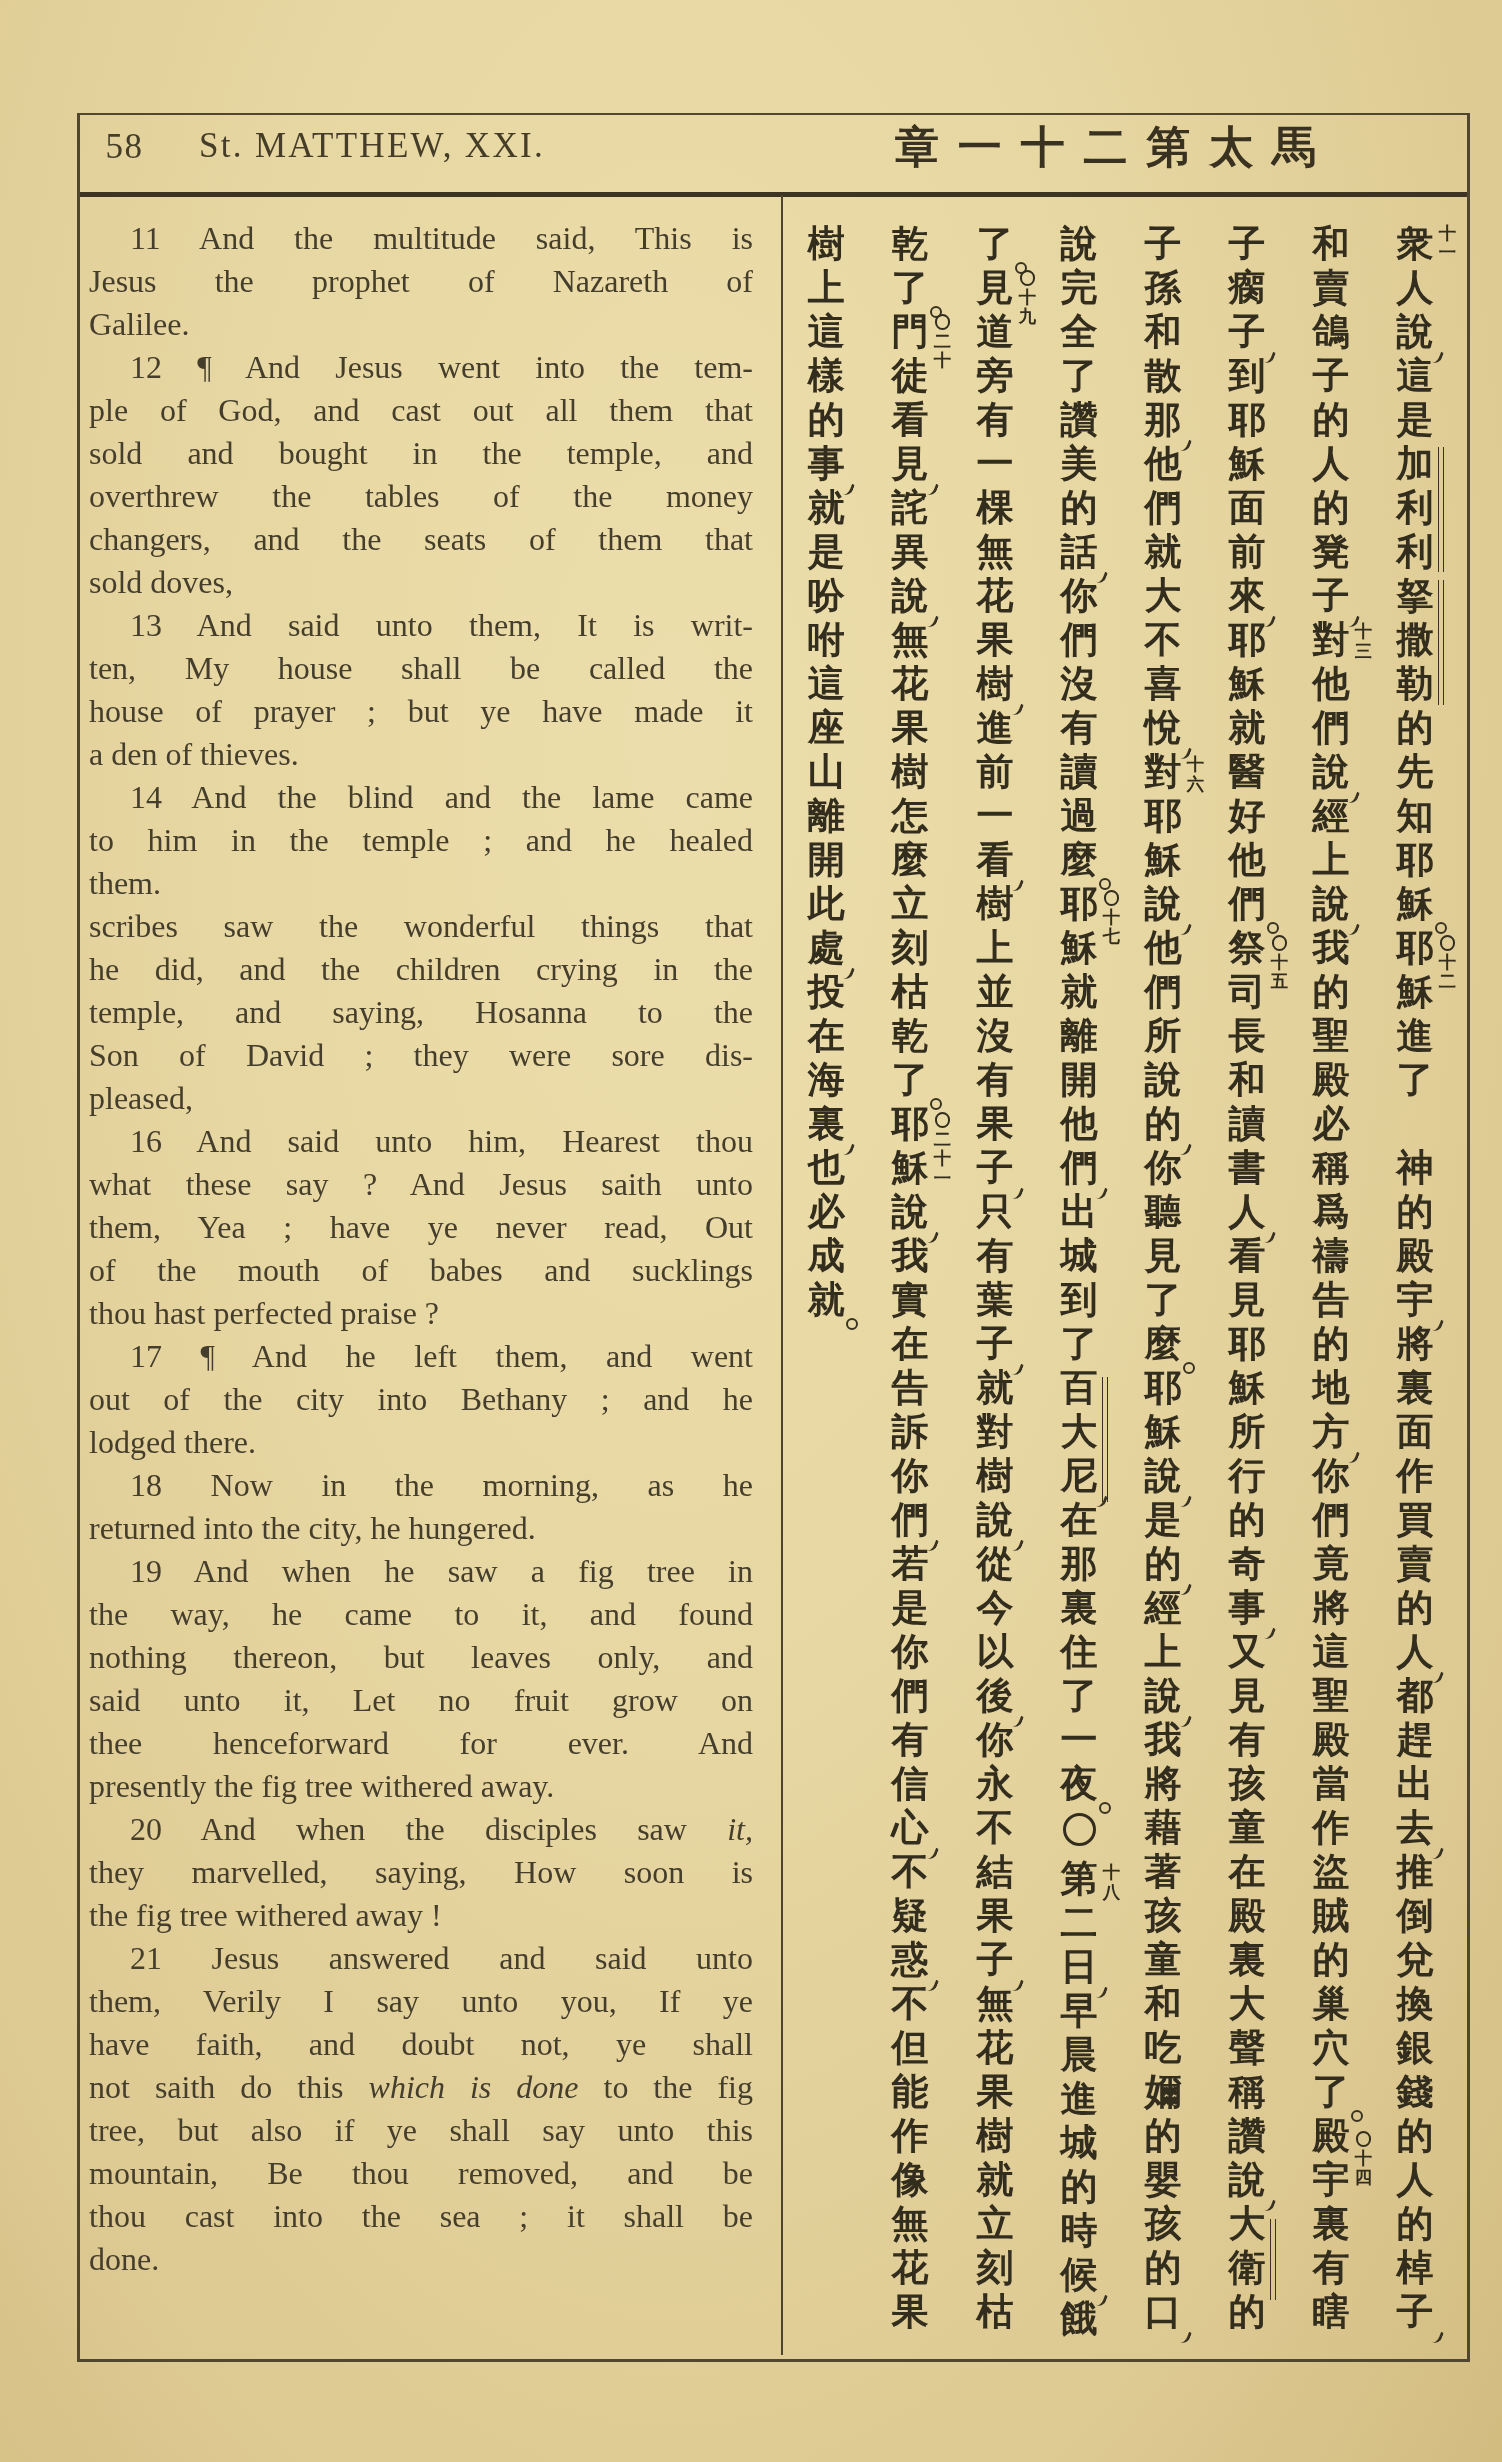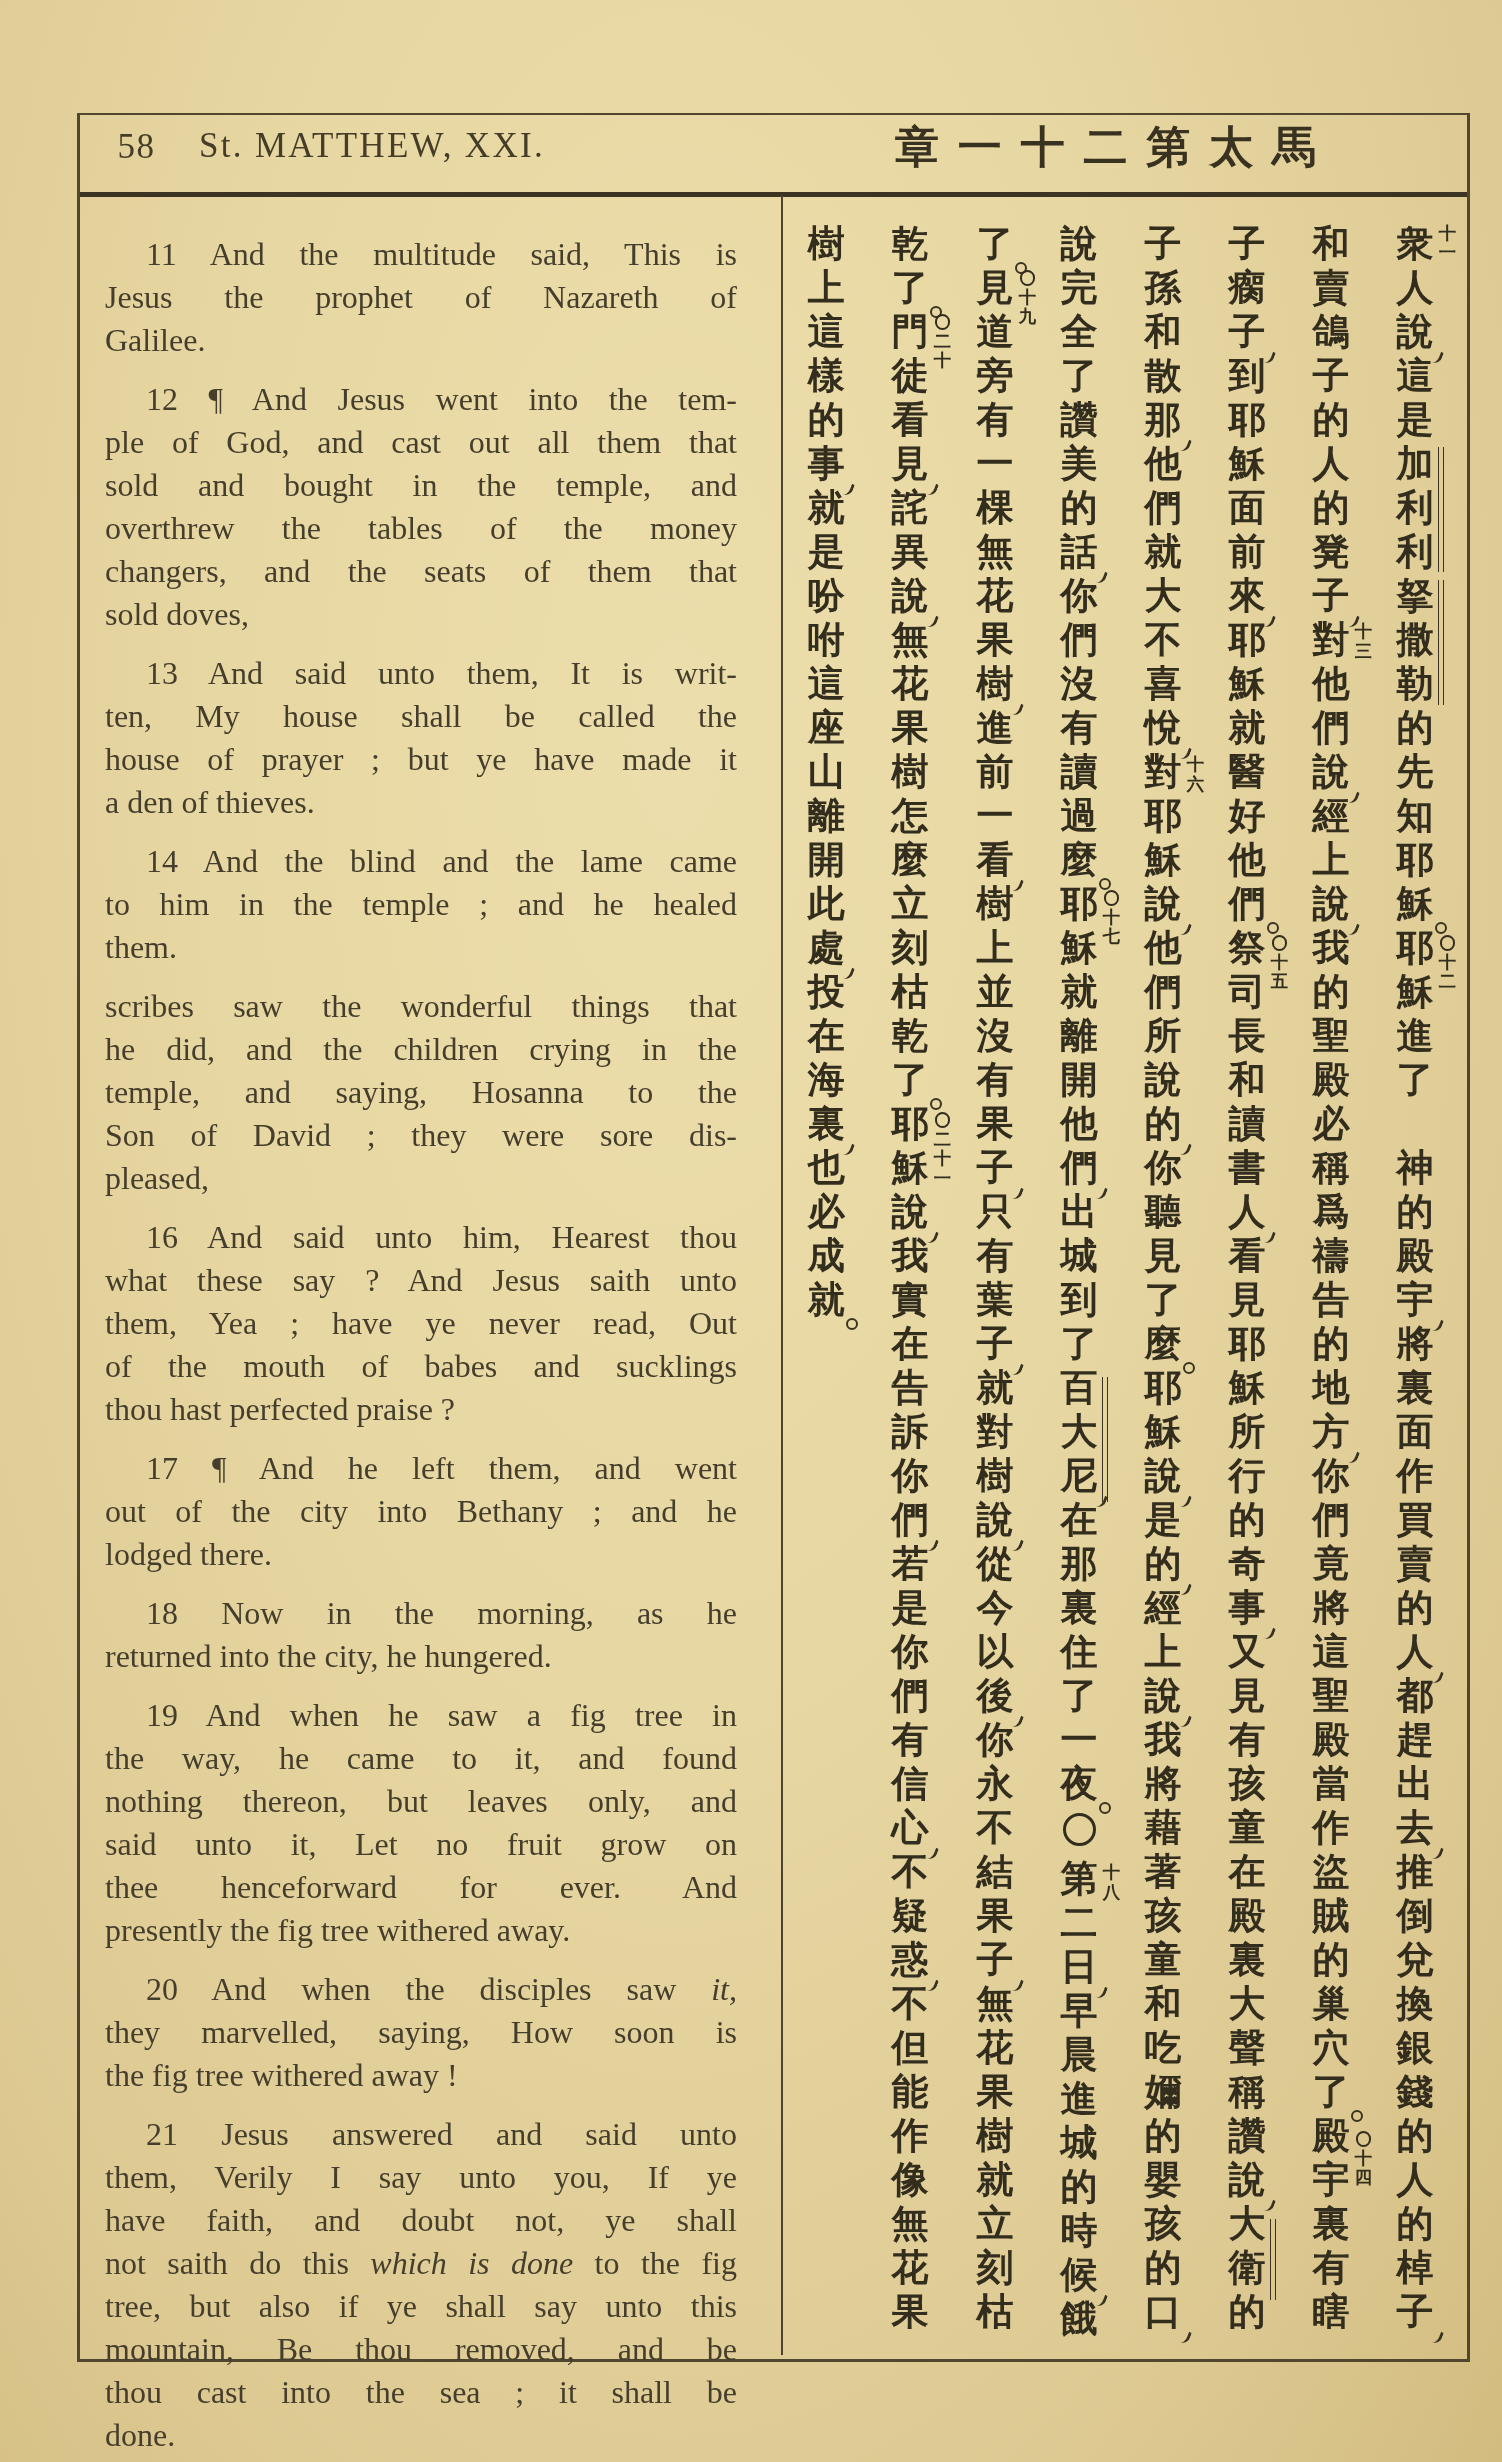--- a/index.html
+++ b/index.html
@@ -3,28 +3,28 @@
 <meta charset="utf-8">
 <style>
   html,body{margin:0;padding:0;}
   body{width:1502px;height:2462px;overflow:hidden;background:#e6d5a0;}
   .page{position:absolute;inset:0;width:1502px;height:2462px;
     background:radial-gradient(ellipse at 45% 30%, #ecdeac 0%, #e7d7a2 40%, #ddc992 78%, #d2bc80 100%);
     font-family:"Liberation Serif", serif;}
   .frame{position:absolute;left:77px;top:113px;width:1387px;height:2244px;
     border-top:2.3px solid #51472f;border-left:3px solid #51472f;border-right:3px solid #51472f;border-bottom:3.8px solid #51472f;}
   .header-band{position:absolute;left:0;top:0;width:100%;height:77px;border-bottom:5.3px solid #3c3322;}
-  .page-num{position:absolute;left:25.5px;top:12px;font-size:35px;color:#453d28;letter-spacing:1.5px;margin-left:12px;}
+  .page-num{position:absolute;left:25.5px;top:12px;font-size:35px;color:#453d28;letter-spacing:1.5px;}
   .book-title{position:absolute;left:119px;top:10.5px;font-size:35px;color:#453d28;letter-spacing:2.3px;}
   .zh-title{position:absolute;left:815px;top:3px;width:421px;display:flex;justify-content:space-between;
     font-size:44px;font-weight:700;color:#3a3220;font-family:"Liberation Serif", serif;}
   .divider{position:absolute;left:781px;top:195px;width:2.3px;height:2160px;background:#4e442d;}
   
   .english{position:absolute;left:89px;top:217px;width:664px;font-size:32px;line-height:43px;color:#453e2c;}
-  .verse{margin:16px;}
+  .verse{margin:0;}
   .line{text-align:justify;text-align-last:justify;white-space:normal;}
   .line.last{text-align-last:auto;}
   .line.first{text-indent:41px;}
   .line i{font-style:italic;}
   
   .chinese{position:absolute;left:796px;top:222px;width:661px;height:2133px;}
   .ccol{position:absolute;top:0;width:44px;}
   .cell{position:relative;height:44px;text-align:center;}
   .glyph{font-size:37px;line-height:44px;font-weight:600;color:#332d1e;
     font-family:"Liberation Serif","DejaVu Sans",serif;}

